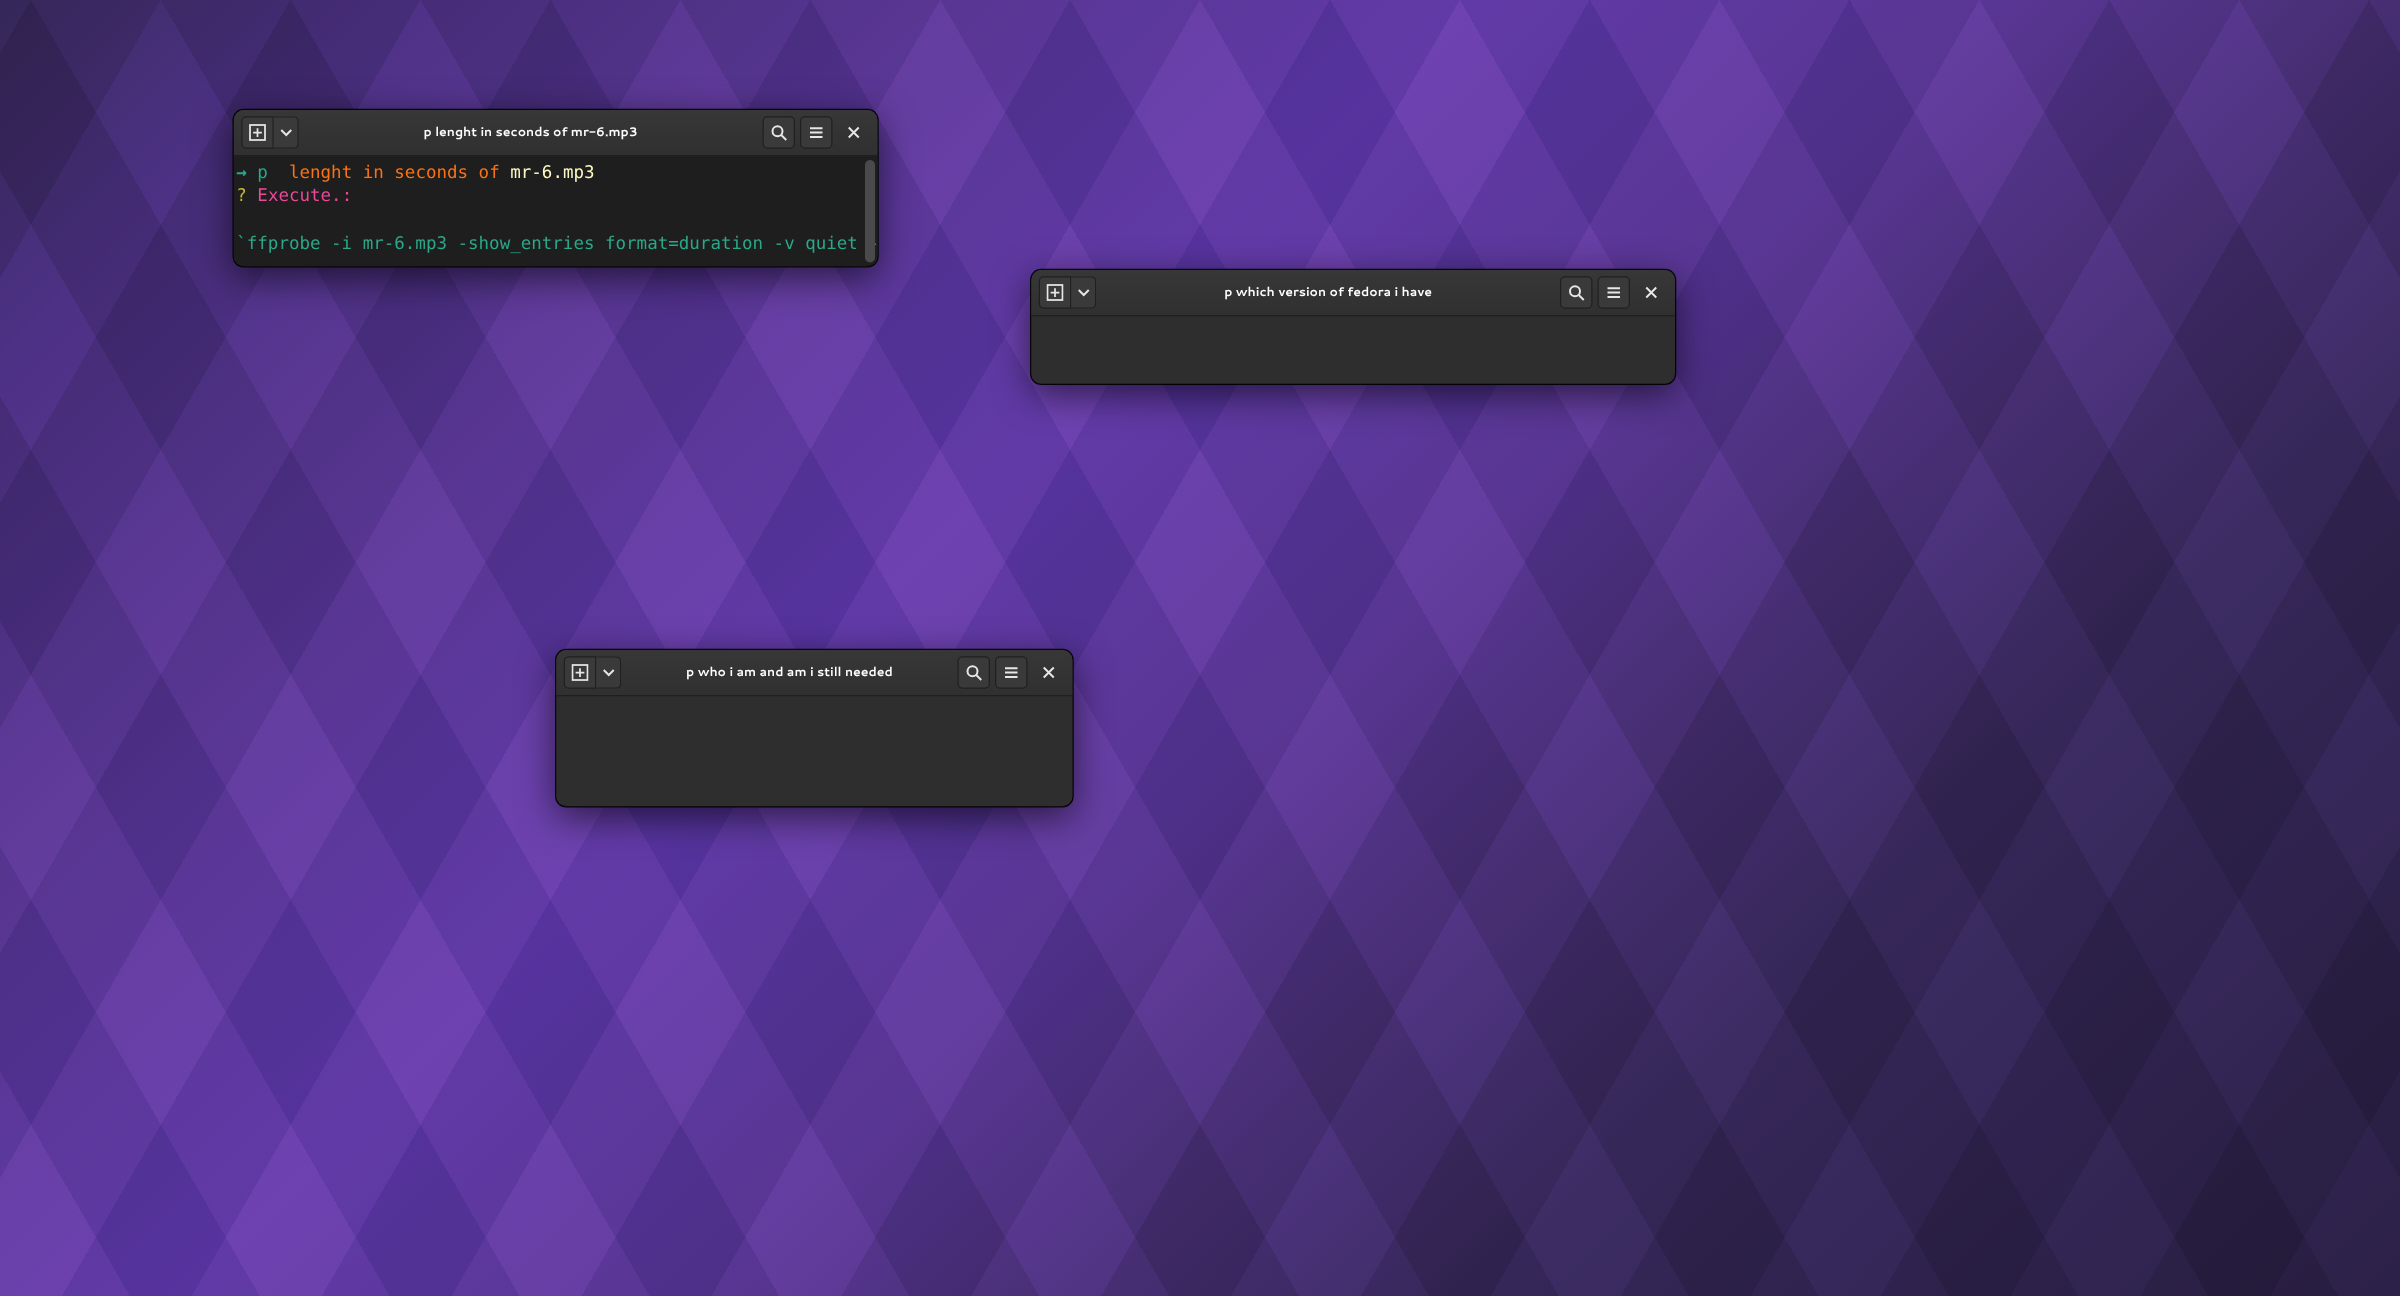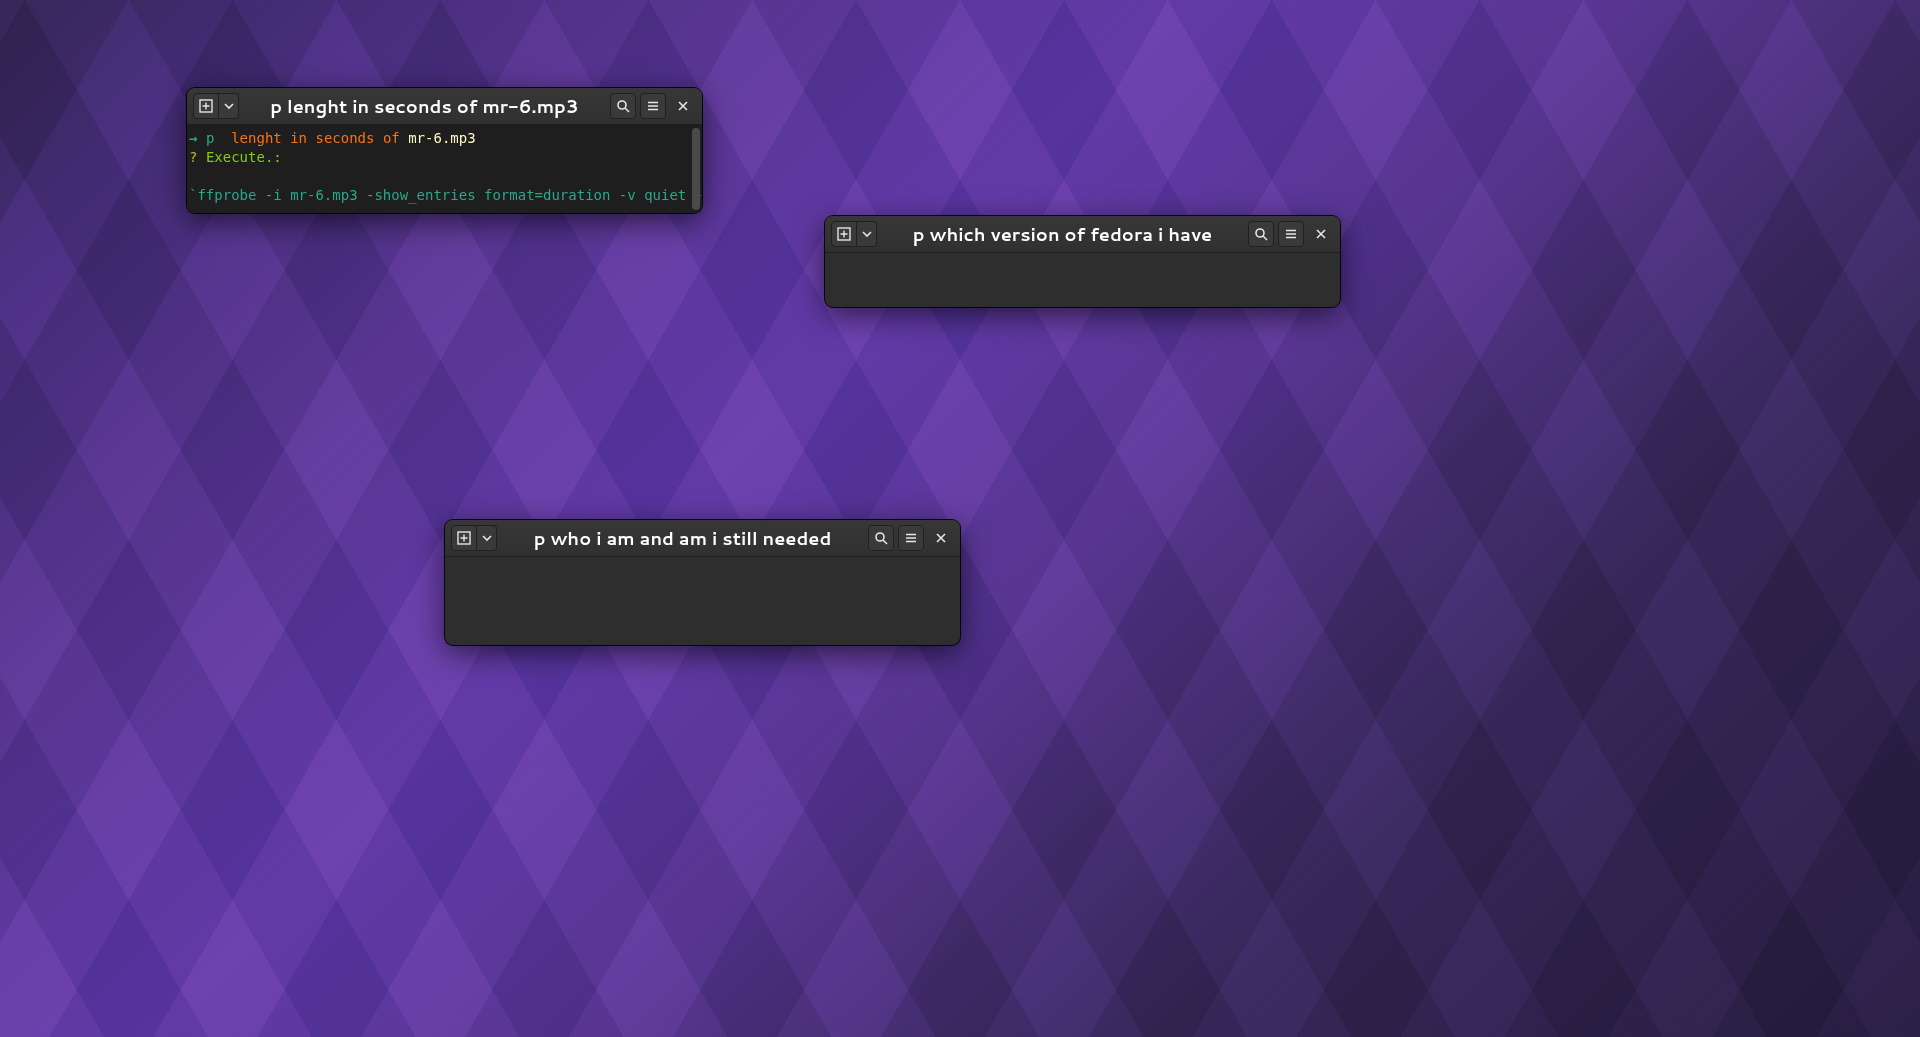--- a/index.html
+++ b/index.html
@@ -39,21 +39,21 @@
   display: flex;
   align-items: center;
   padding: 0 6px;
   gap: 4px;
 }
 .title-text {
   flex: 1;
   text-align: center;
   color: #fff;
   font-weight: 700;
-  font-size: 18px;
+  font-size: 10px;
   white-space: nowrap;
   overflow: hidden;
   text-overflow: ellipsis;
   padding: 0 6px;
 }
 .tbtn {
   height: 26px;
   min-width: 26px;
   padding: 0 5px;
   background: #3a3a3a;
@@ -92,21 +92,21 @@
 .terminal .scrollbar {
   position: absolute;
   top: 3px; right: 2px; bottom: 3px;
   width: 8px;
   background: #4a4a4a;
   border-radius: 4px;
 }
 .arrow { color: #2aa889; font-weight: bold; }
 .pcmd  { color: #2aa889; }
 .plain { color: #f97316; }
-.gray  { color: #84cc16; }
+.gray  { color: #ec4899; }
 .underline { color: #fef9c3; }
 .qmark { color: #c7ba29; }
 .suggest { color: #2aa889; }
 .backtick { color: #2aa889; }
 svg { display:block; }
 </style>
 </head>
 <body>
 
 <div class="window" id="w1" style="left: 187px; top: 88px; width: 515px; height: 125px;">
@@ -180,21 +180,21 @@
         </svg>
     </div>
     <div class="tbtn close">
       <svg width="12" height="12" viewBox="0 0 12 12">
           <path d="M2 2l8 8M10 2l-8 8" stroke="#e6e6e6" stroke-width="1.6"></path>
         </svg>
     </div>
   </div>
 </div>
 
-<div class="window" id="w3" style="left: 445px; top: 520px; width: 515px; height: 125px; gap: 16px;">
+<div class="window" id="w3" style="left: 445px; top: 520px; width: 413px; height: 125px; gap: 16px;">
   <div class="titlebar">
     <div class="btngroup">
       <div class="tbtn">
         <svg width="14" height="14" viewBox="0 0 14 14">
             <rect x="1" y="1" width="12" height="12" fill="none" stroke="#e6e6e6" stroke-width="1.4"></rect>
             <path d="M7 3.5v7M3.5 7h7" stroke="#e6e6e6" stroke-width="1.4"></path>
           </svg>
       </div>
       <div class="tbtn slim">
         <svg width="10" height="10" viewBox="0 0 10 10">

